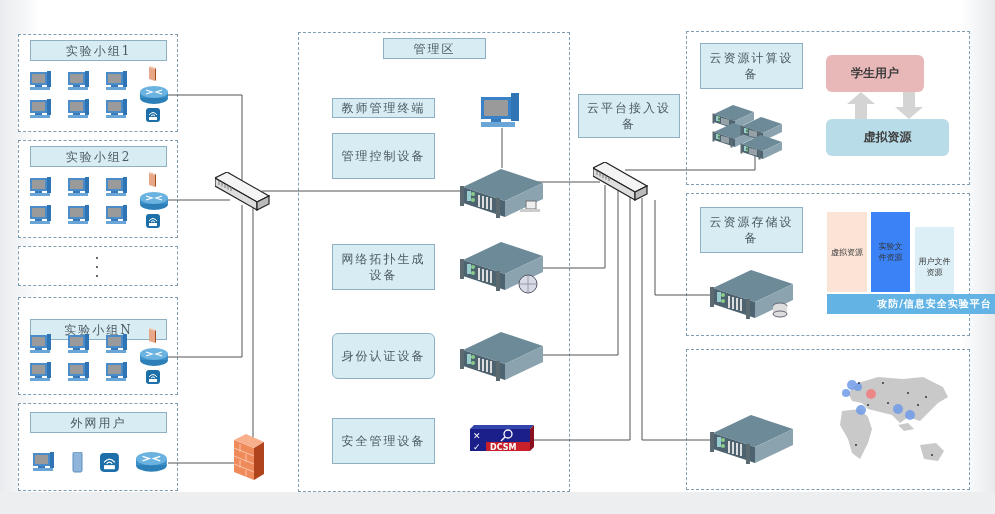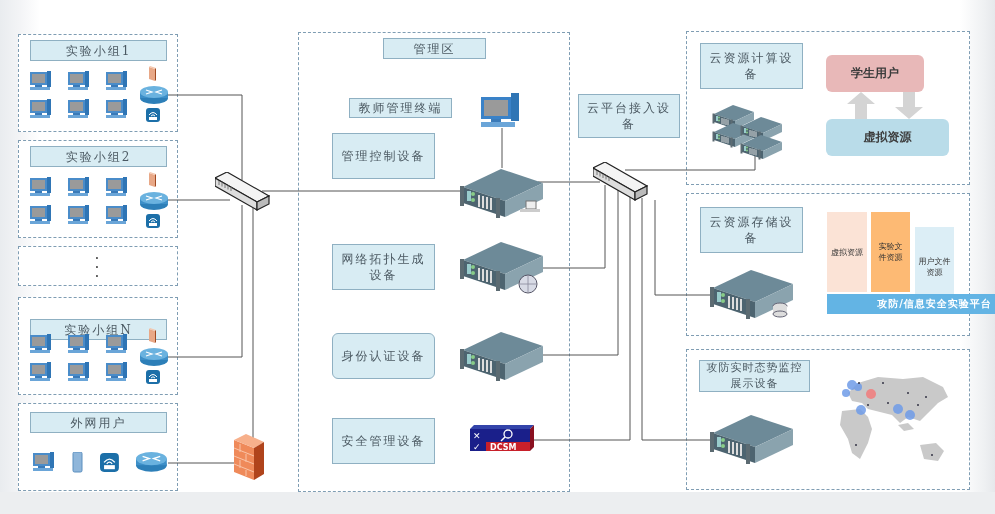--- a/index.html
+++ b/index.html
@@ -58,43 +58,42 @@
     </g>
   </svg>
 
   <div class="label" style="left:30px;top:40px;width:137px;height:21px;">实验小组1</div>
   <div class="label" style="left:30px;top:146px;width:137px;height:21px;">实验小组2</div>
   <div class="label" style="left:30px;top:303px;width:137px;height:21px;margin-top:16px;">实验小组N</div>
   <div class="label" style="left:30px;top:412px;width:137px;height:21px;text-align:right;">外网用户</div>
   <div class="dots" style="left:92px;top:254px;">·<br>·<br>·</div>
 
   <div class="label" style="left:383px;top:38px;width:103px;height:21px;">管理区</div>
-  <div class="label" style="left:332px;top:98px;width:103px;height:20px;margin-left:17px;">教师管理终端</div>
+  <div class="label" style="left:332px;top:98px;width:103px;height:20px;">教师管理终端</div>
   <div class="label" style="left:332px;top:133px;width:103px;height:46px;">管理控制设备</div>
   <div class="label" style="left:332px;top:244px;width:103px;height:46px;">网络拓扑生成设备</div>
   <div class="label" style="left:332px;top:333px;width:103px;height:46px;border-radius:6px;">身份认证设备</div>
   <div class="label" style="left:332px;top:418px;width:103px;height:46px;">安全管理设备</div>
 
   <div class="label" style="left:578px;top:94px;width:102px;height:44px;">云平台接入设备</div>
 
   <div class="label" style="left:700px;top:43px;width:103px;height:46px;">云资源计算设备</div>
   <div class="pill" style="left:826px;top:55px;width:98px;height:37px;background:#e8b8b8;">学生用户</div>
   <div class="pill" style="left:826px;top:119px;width:123px;height:37px;background:#b9dce9;">虚拟资源</div>
   <svg class="icon" style="left:845px;top:92px;" width="85" height="27">
     <polygon points="10,27 10,12 2,12 16,0 30,12 22,12 22,27" fill="#d4d4d4"></polygon>
     <polygon points="58,0 58,15 50,15 64,27 78,15 70,15 70,0" fill="#d4d4d4"></polygon>
   </svg>
 
   <div class="label" style="left:700px;top:207px;width:103px;height:46px;">云资源存储设备</div>
   <div class="col" style="left:827px;top:212px;width:40px;height:80px;background:#fbe3d6;">虚拟资源</div>
-  <div class="col" style="left:871px;top:212px;width:39px;height:80px;background:#fdba74;padding:0 5px;box-sizing:border-box;">实验文件资源</div>
+  <div class="col" style="left:871px;top:212px;width:39px;height:80px;background:#3b82f6;padding:0 5px;box-sizing:border-box;">实验文件资源</div>
   <div class="col" style="left:915px;top:227px;width:39px;height:80px;background:#dceef6;padding:0 0;box-sizing:border-box;">用户文件资源</div>
   <div class="platform" style="left:827px;top:294px;width:127px;height:20px;padding-left:44px;">攻防/信息安全实验平台</div>
 
-  <div class="label" style="left:699px;top:360px;width:111px;height:32px;font-size:11px;letter-spacing:1px;">攻防实时态势监控展示设备</div>
 
   <svg width="0" height="0" style="position:absolute">
     <defs>
       <g id="pc">
         <rect x="0" y="0" width="17" height="13" fill="#4a8cc9"></rect>
         <rect x="2" y="2" width="13" height="9" fill="#9a9a9a"></rect>
         <rect x="17" y="-1" width="4" height="16" fill="#2f75b5"></rect>
         <rect x="5" y="13" width="7" height="2" fill="#3a7ab8"></rect>
         <rect x="0" y="15" width="20" height="3" fill="#6aa5d8"></rect>
       </g>

